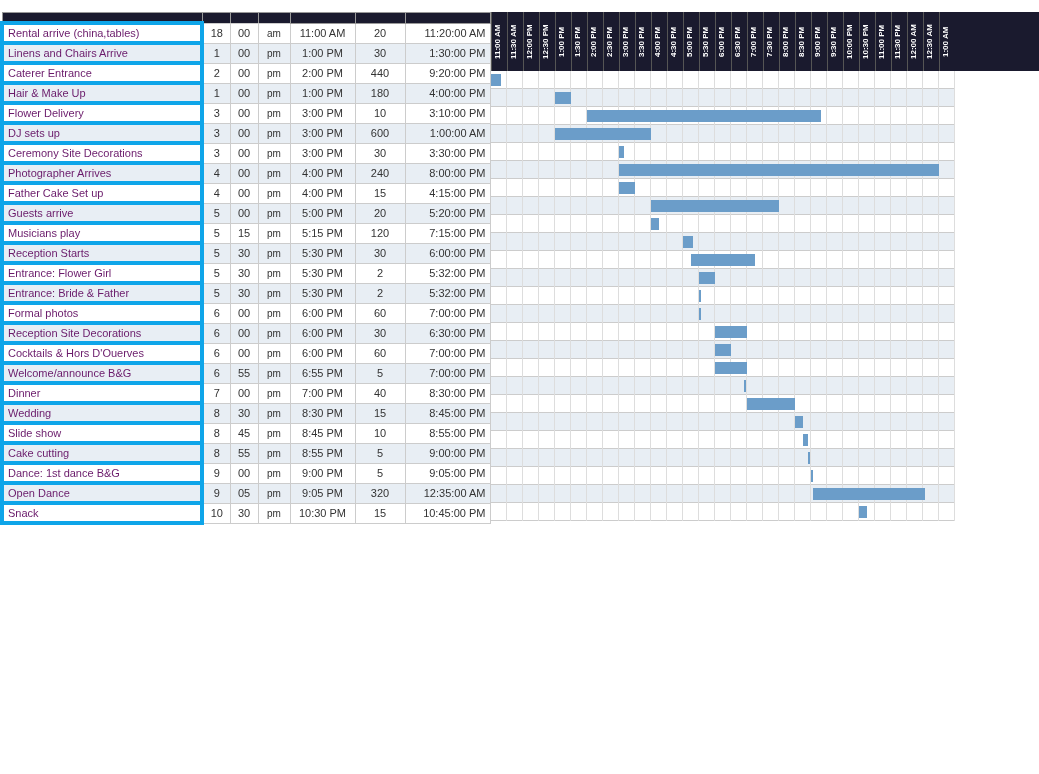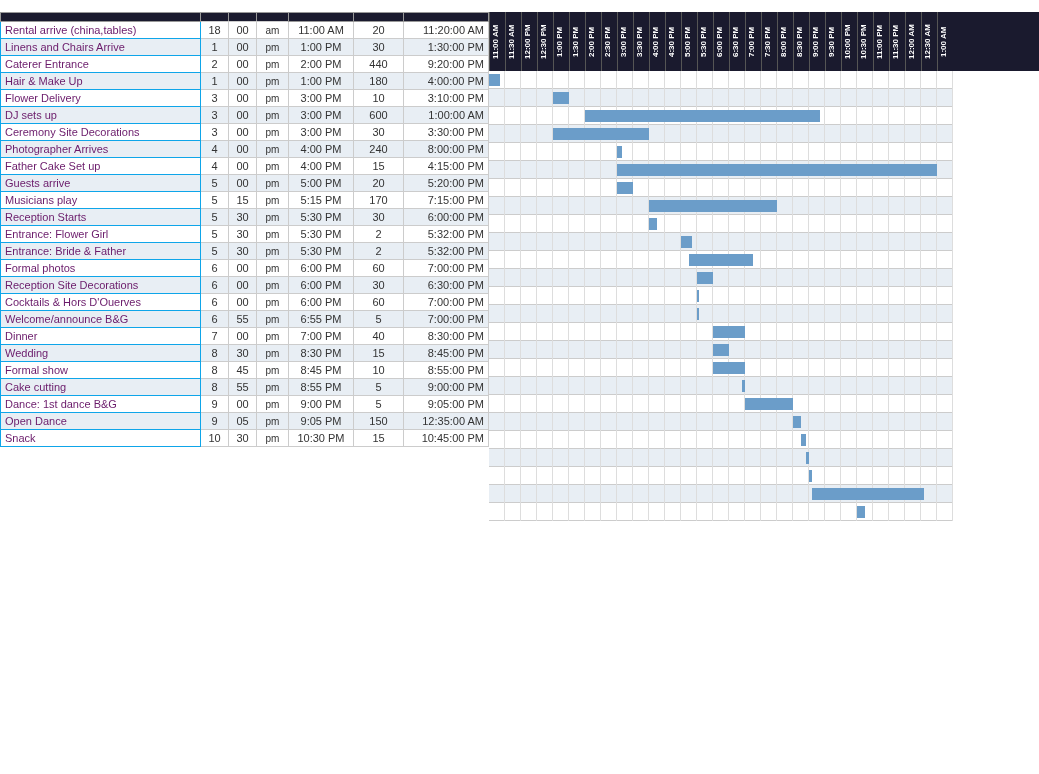--- a/index.html
+++ b/index.html
@@ -22,21 +22,21 @@
     .th-item { background: #1a1a2e; color: #e0457b; font-weight: bold; text-align: center; padding: 4px 6px; vertical-align: middle; border: 1px solid #999; font-size: 12px; }
     .th-small { background: #1a1a2e; color: #fff; font-weight: bold; text-align: center; padding: 2px 2px; vertical-align: middle; border: 1px solid #999; font-size: 10px; writing-mode: horizontal-tb; width: 28px; }
     .th-time { background: #1a1a2e; color: #fff; font-weight: bold; text-align: center; padding: 4px 4px; vertical-align: middle; border: 1px solid #999; font-size: 11px; width: 65px; }
     .th-duration { background: #1a1a2e; color: #fff; font-weight: bold; text-align: center; padding: 4px 2px; vertical-align: middle; border: 1px solid #999; font-size: 10px; width: 50px; }
     .th-endtime { background: #1a1a2e; color: #e0457b; font-weight: bold; text-align: center; padding: 4px 4px; vertical-align: middle; border: 1px solid #999; font-size: 12px; width: 85px; }
 
     
     .row-even { background: #fff; }
     .row-odd { background: #e8eef4; }
 
-    .td-item { padding: 2px 4px; border: 1px solid #0ea5e9; color: #6a1a6a; font-size: 11px; white-space: nowrap; }
+    .td-item { padding: 2px 4px; border: 4px solid #0ea5e9; color: #6a1a6a; font-size: 11px; white-space: nowrap; }
     .td-num { padding: 2px 2px; border: 1px solid #ccc; text-align: center; color: #333; font-size: 11px; width: 28px; }
     .td-time { padding: 2px 4px; border: 1px solid #ccc; text-align: center; color: #333; font-size: 11px; width: 65px; }
     .td-duration { padding: 2px 2px; border: 1px solid #ccc; text-align: center; color: #333; font-size: 11px; width: 50px; }
     .td-endtime { padding: 2px 4px; border: 1px solid #ccc; text-align: right; color: #333; font-size: 11px; width: 85px; }
 
     
     .gantt-header-row { display: flex; background: #1a1a2e; }
     .gantt-time-label { color: #fff; font-size: 8px; font-weight: bold; text-align: center; writing-mode: vertical-rl; transform: rotate(180deg); border-right: 1px solid #555; padding: 2px 1px; height: 59px; flex-shrink: 0; }
 
     .gantt-row { display: flex; position: relative; border-bottom: 1px solid #ccc; }
@@ -161,21 +161,21 @@
     <td class="td-time">5:00 PM</td>
     <td class="td-duration">20</td>
     <td class="td-endtime">5:20:00 PM</td>
   </tr>
           <tr class="row-even">
     <td class="td-item">Musicians play</td>
     <td class="td-num">5</td>
     <td class="td-num">15</td>
     <td class="td-num" style="width:32px;font-size:10px;">pm</td>
     <td class="td-time">5:15 PM</td>
-    <td class="td-duration">170</td>
+    <td class="td-duration">120</td>
     <td class="td-endtime">7:15:00 PM</td>
   </tr>
           <tr class="row-odd">
     <td class="td-item">Reception Starts</td>
     <td class="td-num">5</td>
     <td class="td-num">30</td>
     <td class="td-num" style="width:32px;font-size:10px;">pm</td>
     <td class="td-time">5:30 PM</td>
     <td class="td-duration">30</td>
     <td class="td-endtime">6:00:00 PM</td>
@@ -246,21 +246,21 @@
           <tr class="row-odd">
     <td class="td-item">Wedding</td>
     <td class="td-num">8</td>
     <td class="td-num">30</td>
     <td class="td-num" style="width:32px;font-size:10px;">pm</td>
     <td class="td-time">8:30 PM</td>
     <td class="td-duration">15</td>
     <td class="td-endtime">8:45:00 PM</td>
   </tr>
           <tr class="row-even">
-    <td class="td-item">Formal show</td>
+    <td class="td-item">Slide show</td>
     <td class="td-num">8</td>
     <td class="td-num">45</td>
     <td class="td-num" style="width:32px;font-size:10px;">pm</td>
     <td class="td-time">8:45 PM</td>
     <td class="td-duration">10</td>
     <td class="td-endtime">8:55:00 PM</td>
   </tr>
           <tr class="row-odd">
     <td class="td-item">Cake cutting</td>
     <td class="td-num">8</td>
@@ -278,21 +278,21 @@
     <td class="td-time">9:00 PM</td>
     <td class="td-duration">5</td>
     <td class="td-endtime">9:05:00 PM</td>
   </tr>
           <tr class="row-odd">
     <td class="td-item">Open Dance</td>
     <td class="td-num">9</td>
     <td class="td-num">05</td>
     <td class="td-num" style="width:32px;font-size:10px;">pm</td>
     <td class="td-time">9:05 PM</td>
-    <td class="td-duration">150</td>
+    <td class="td-duration">320</td>
     <td class="td-endtime">12:35:00 AM</td>
   </tr>
           <tr class="row-even">
     <td class="td-item">Snack</td>
     <td class="td-num">10</td>
     <td class="td-num">30</td>
     <td class="td-num" style="width:32px;font-size:10px;">pm</td>
     <td class="td-time">10:30 PM</td>
     <td class="td-duration">15</td>
     <td class="td-endtime">10:45:00 PM</td>

